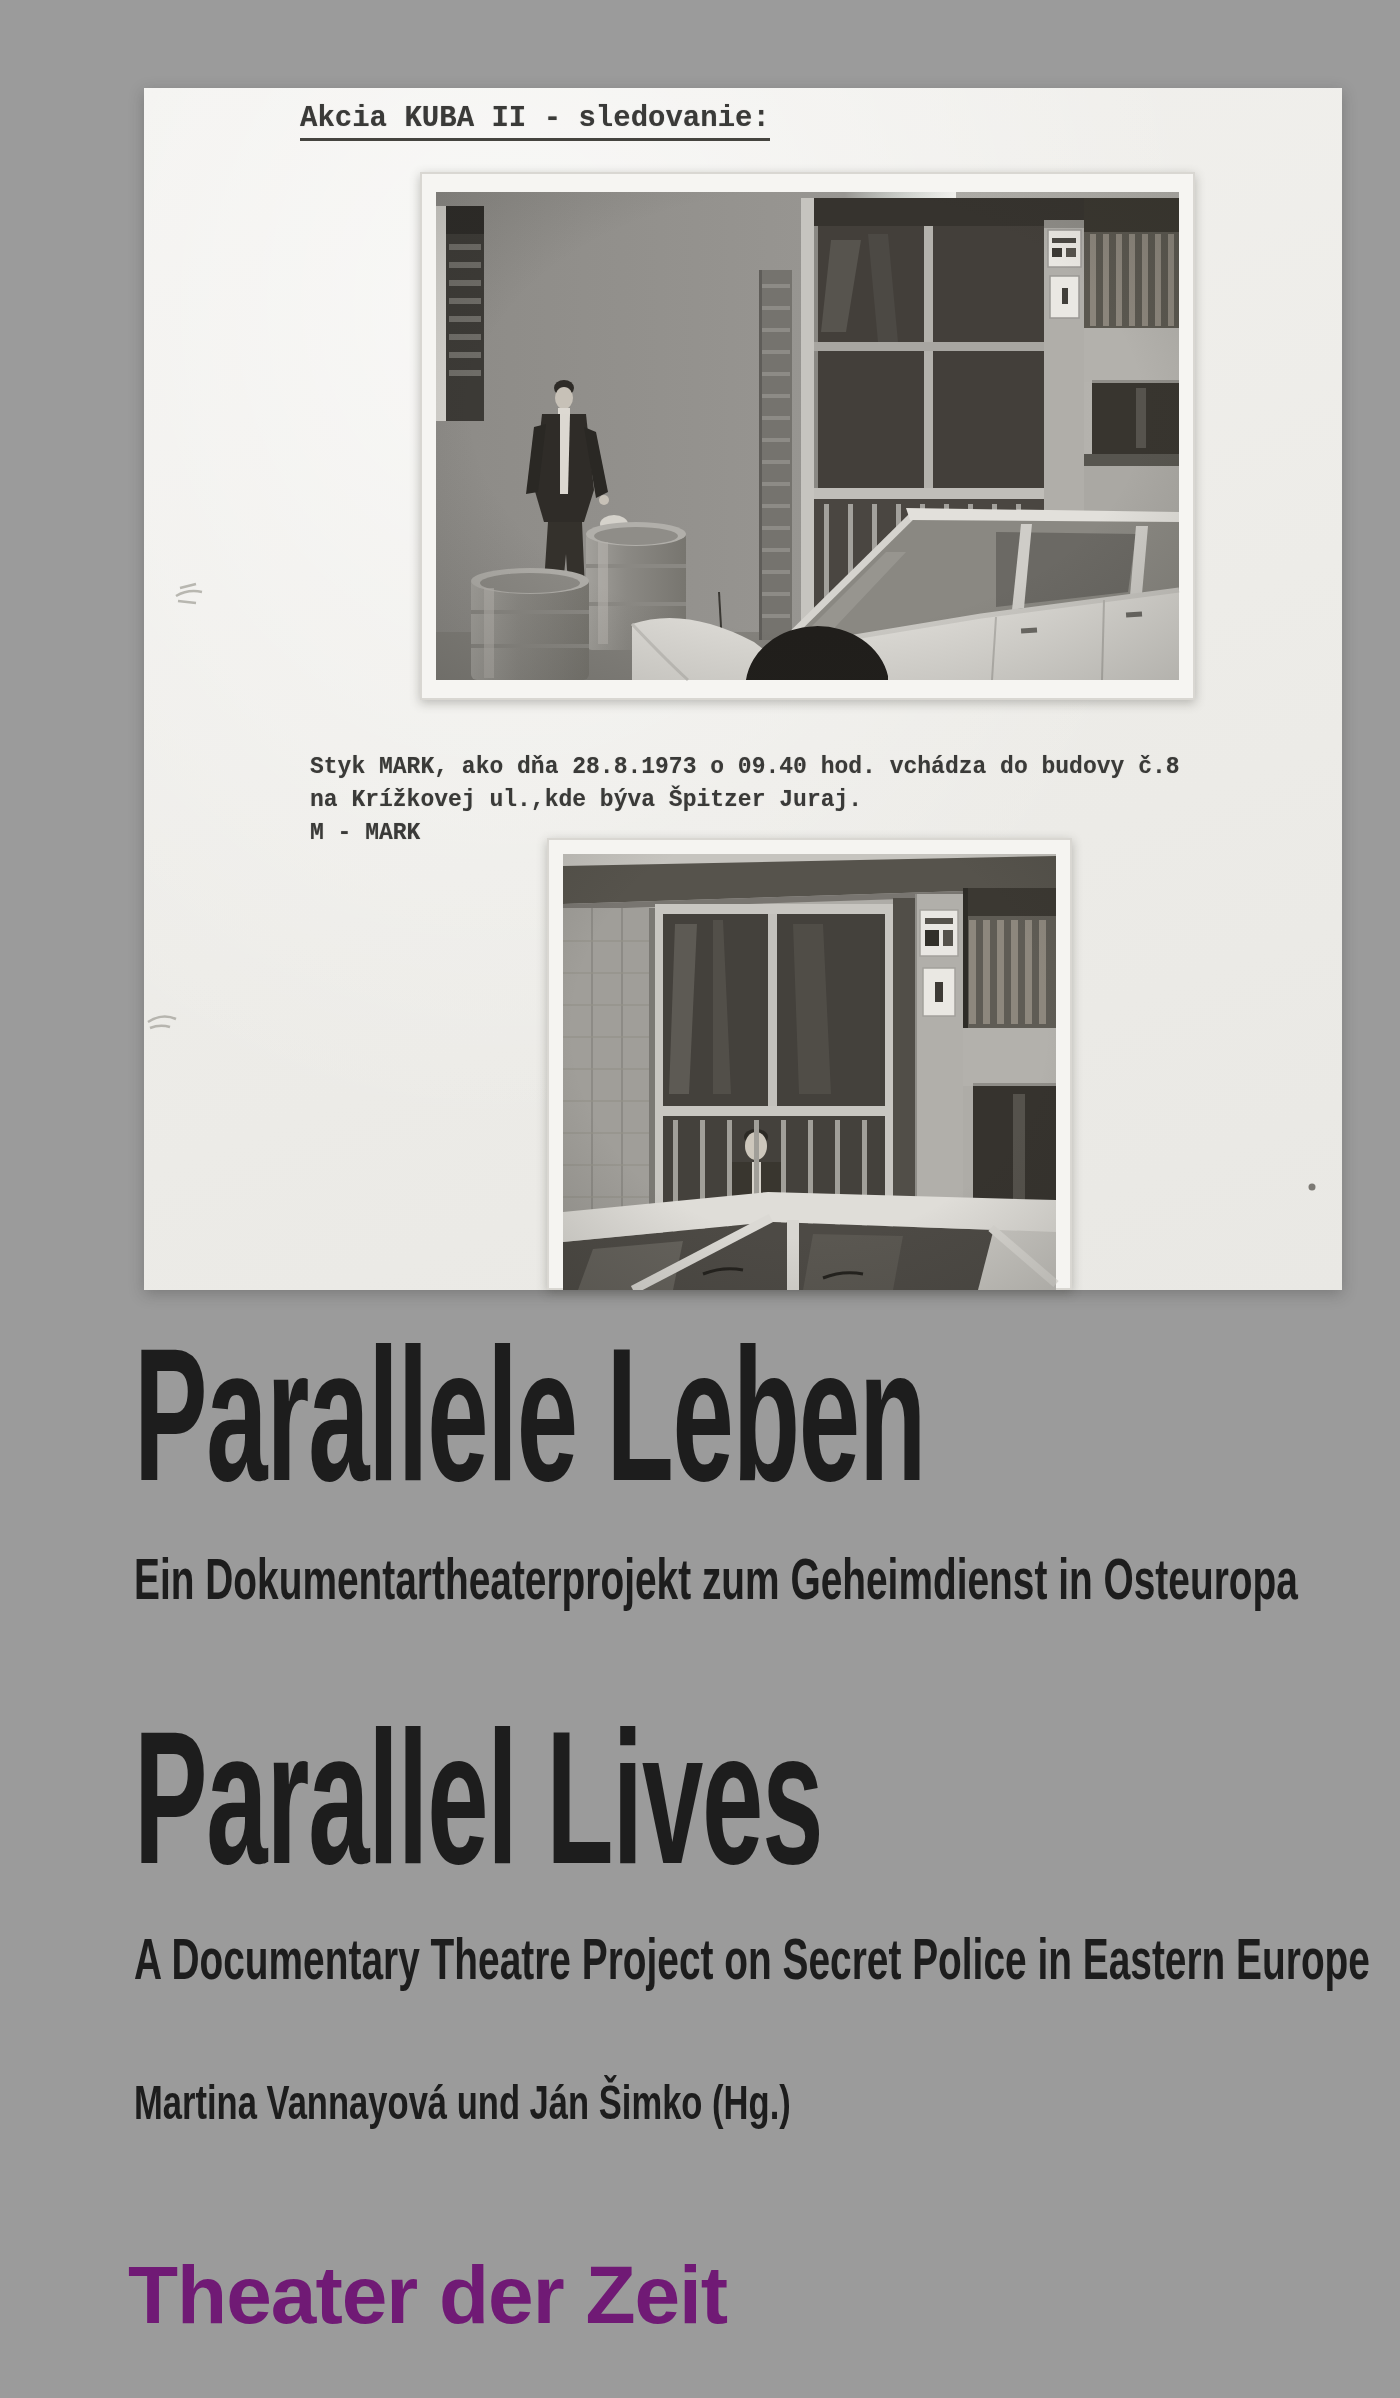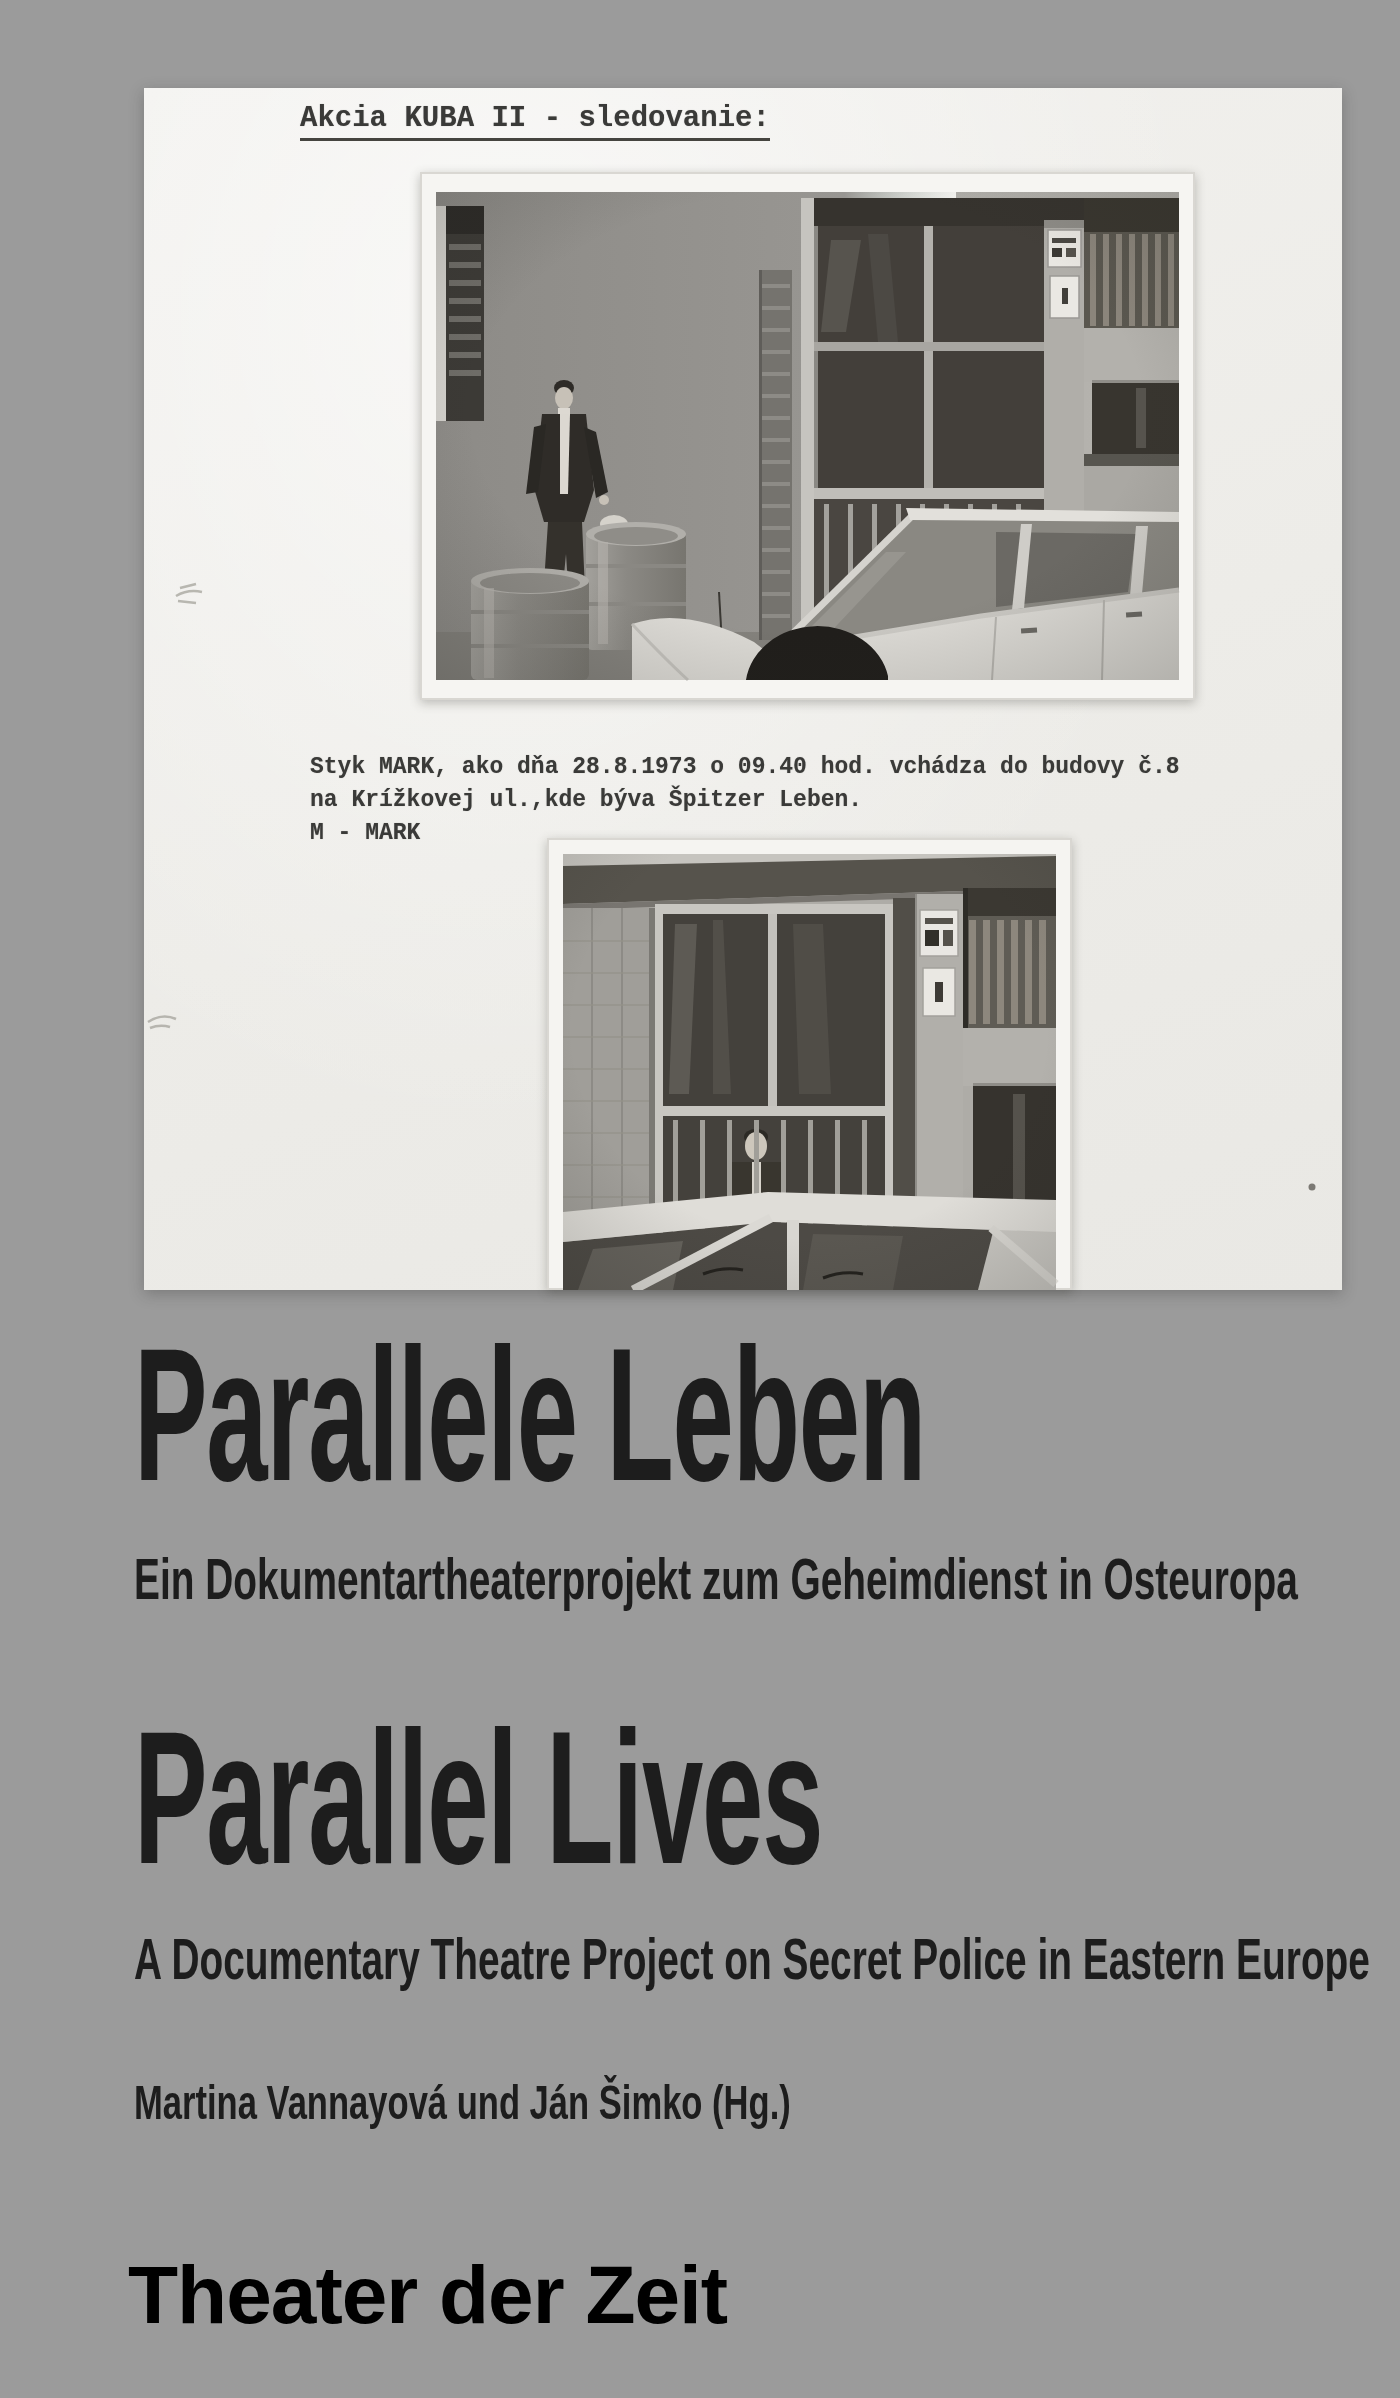--- a/index.html
+++ b/index.html
@@ -228,21 +228,21 @@
             <path d="M310,488 A 72 62 0 0 1 452,484 L452,488 Z" fill="#201e1b"></path>
             <path d="M196,432 Q230,468 252,488" fill="none" stroke="#c2c0bb" stroke-width="3"></path>
           </g>
           <rect width="743" height="488" fill="url(#vig1)"></rect>
         </g>
       </svg>
     </div>
 
     <div class="tw caption">
       <div>Styk MARK, ako dňa 28.8.1973 o 09.40 hod. vchádza do budovy č.8</div>
-      <div>na Krížkovej ul.,kde býva Špitzer Leben.</div>
+      <div>na Krížkovej ul.,kde býva Špitzer Juraj.</div>
       <div>M - MARK</div>
     </div>
 
     <div class="photo photo2">
       <svg width="525" height="452" viewBox="0 0 525 452" xmlns="http://www.w3.org/2000/svg">
         <defs>
           <radialGradient id="vig2" cx="0.5" cy="0.4" r="0.8">
             <stop offset="0.6" stop-color="#282823" stop-opacity="0"></stop>
             <stop offset="1" stop-color="#282823" stop-opacity="0.2"></stop>
           </radialGradient>
@@ -357,15 +357,15 @@
       </g>
       <circle cx="1168" cy="1099" r="3.5" fill="#55534e" opacity="0.75"></circle>
     </svg>
   </div>
 
   <div class="condensed title-de" style="color: rgb(29, 29, 29);">Parallele Leben</div>
   <div class="condensed subtitle-de" style="color: rgb(29, 29, 29);">Ein Dokumentartheaterprojekt zum Geheimdienst in Osteuropa</div>
   <div class="condensed title-en" style="color: rgb(29, 29, 29);">Parallel Lives</div>
   <div class="condensed subtitle-en" style="color: rgb(29, 29, 29);">A Documentary Theatre Project on Secret Police in Eastern Europe</div>
   <div class="condensed editors" style="color: rgb(29, 29, 29);">Martina Vannayová und Ján Šimko (Hg.)</div>
-  <div class="publisher" style="color: #000000;">Theater der Zeit</div>
+  <div class="publisher" style="color: #701a75;">Theater der Zeit</div>
 
 </div>
 
 </body></html>

